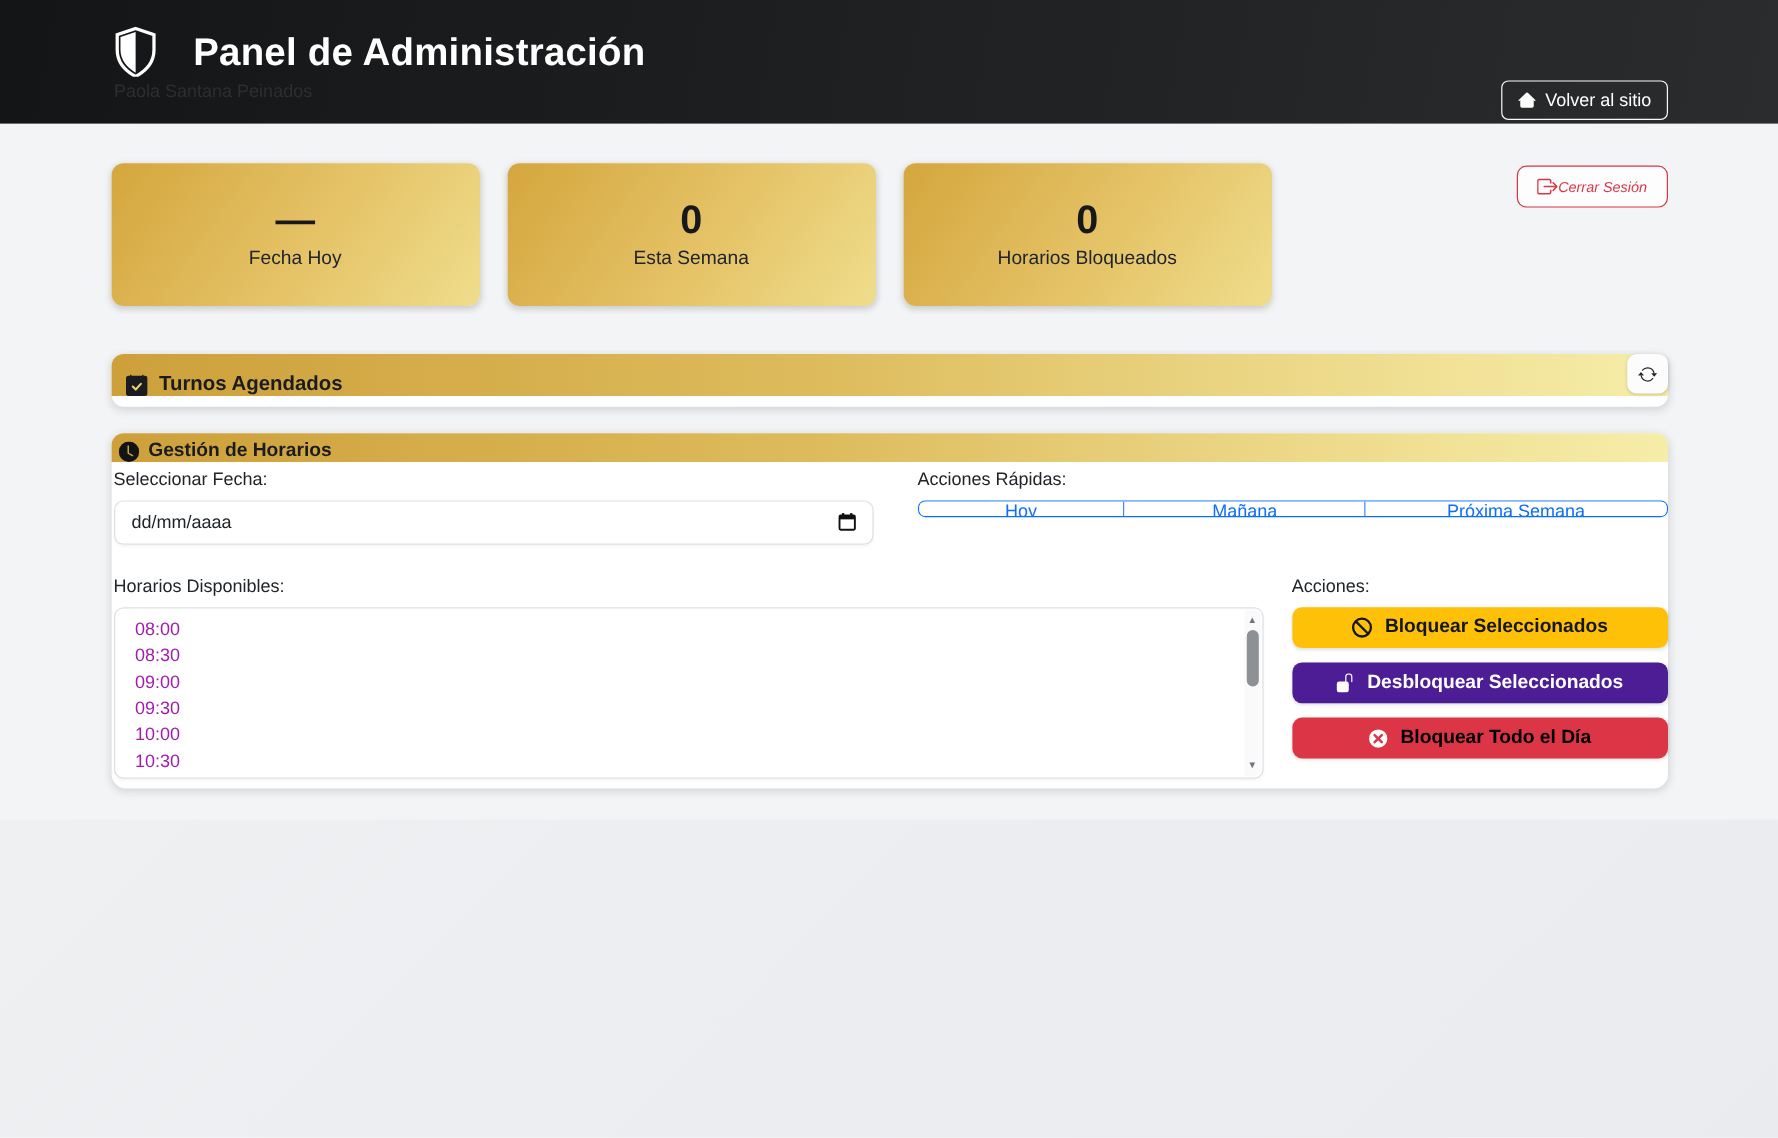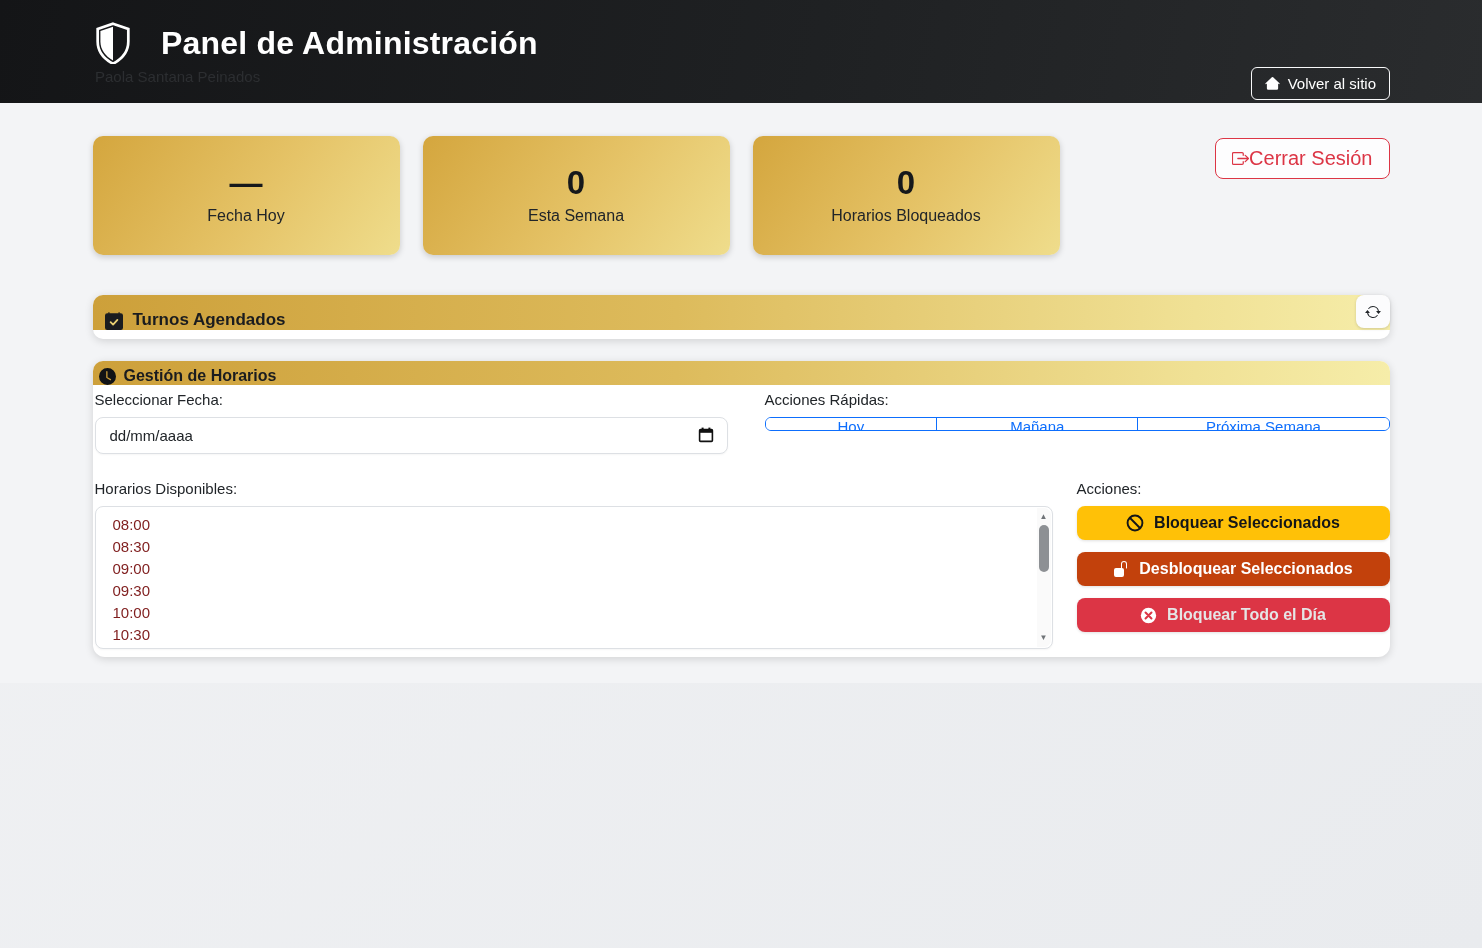--- a/index.html
+++ b/index.html
@@ -40,22 +40,22 @@
     box-shadow:0 2px 6px rgba(0,0,0,.18);
     display:flex; flex-direction:column; align-items:center; justify-content:center;
     gap:8px;
   }
   .stat-value { font-size:33px; font-weight:bold; color:#16181b; line-height:1; }
   .stat-label { font-size:16px; color:#212529; }
   .logout-btn {
     margin-left:auto; margin-top:2px;
     display:flex; align-items:center; gap:0;
     background:#fdfdfe; border:1.5px solid #dc3545; border-radius:8px;
-    color:#dc3545; font-size:20px; font-family:inherit;
-    padding:8px 16px; cursor:pointer;
+    color:#dc3545; font-size:12px; font-family:inherit;
+    padding:8px 16px; cursor:pointer;font-style:italic;
   }
 
   
   .section-card { margin-top:40px; border-radius:10px; box-shadow:0 2px 8px rgba(0,0,0,.14); background:#ffffff; }
   .gold-bar {
     background:linear-gradient(90deg,#cda03a 0%,#ddbb5c 45%,#f0e195 85%,#f6eda9 100%);
     display:flex; align-items:flex-end; gap:10px;
     padding:0 12px; position:relative;
     border-radius:10px 10px 0 0;
   }
@@ -93,35 +93,35 @@
   }
   .quick-btn:last-child { border-right:none; }
 
   .row-2 { display:flex; gap:24px; margin-top:26px; }
   .col-slots { width:958px; }
   .col-actions { flex:1; }
   .slots-box {
     position:relative; height:143px; border:1px solid #dde0e4; border-radius:8px;
     background:#fff; overflow:hidden; padding:7px 0; box-shadow:0 1px 2px rgba(0,0,0,.04);
   }
-  .slot { font-size:15px; color:#7f1d1d; padding:0 0 0 17px; line-height:22px; cursor:default; }
+  .slot { font-size:15px; color:#a21caf; padding:0 0 0 17px; line-height:22px; cursor:default; }
   .scrollbar { position:absolute; top:1px; right:1px; bottom:1px; width:14px; background:#fafafa; border-radius:0 7px 7px 0; }
   .sb-arrow { position:absolute; left:0; width:14px; height:14px; font-size:8px; color:#6f7377; text-align:center; line-height:14px; cursor:pointer; }
   .sb-up { top:2px; } .sb-down { bottom:2px; }
   .sb-thumb { position:absolute; left:2px; top:17px; width:10px; height:47px; background:#8d9094; border-radius:5px; cursor:grab; }
 
   .action-btn {
     width:100%; height:34px; border:none; border-radius:8px;
     display:flex; align-items:center; justify-content:center; gap:10px;
     font-size:16px; font-weight:bold; font-family:inherit; cursor:pointer;
     margin-bottom:12px; box-shadow:0 1px 3px rgba(0,0,0,.12);
   }
   .btn-warning { background:#ffc107; color:#141618; }
-  .btn-success { background:#c2410c; color:#ffffff; }
-  .btn-danger  { background:#dc3545; color:#e5e5e5; margin-bottom:0; }
+  .btn-success { background:#4c1d95; color:#ffffff; }
+  .btn-danger  { background:#dc3545; color:#000000; margin-bottom:0; }
 
   .icon { display:inline-flex; }
 </style>
 </head>
 <body>
 
 <header class="app-header">
   <div class="brand">
     <span class="icon brand-icon">
       <svg viewBox="0 0 16 17" width="40" height="42">

